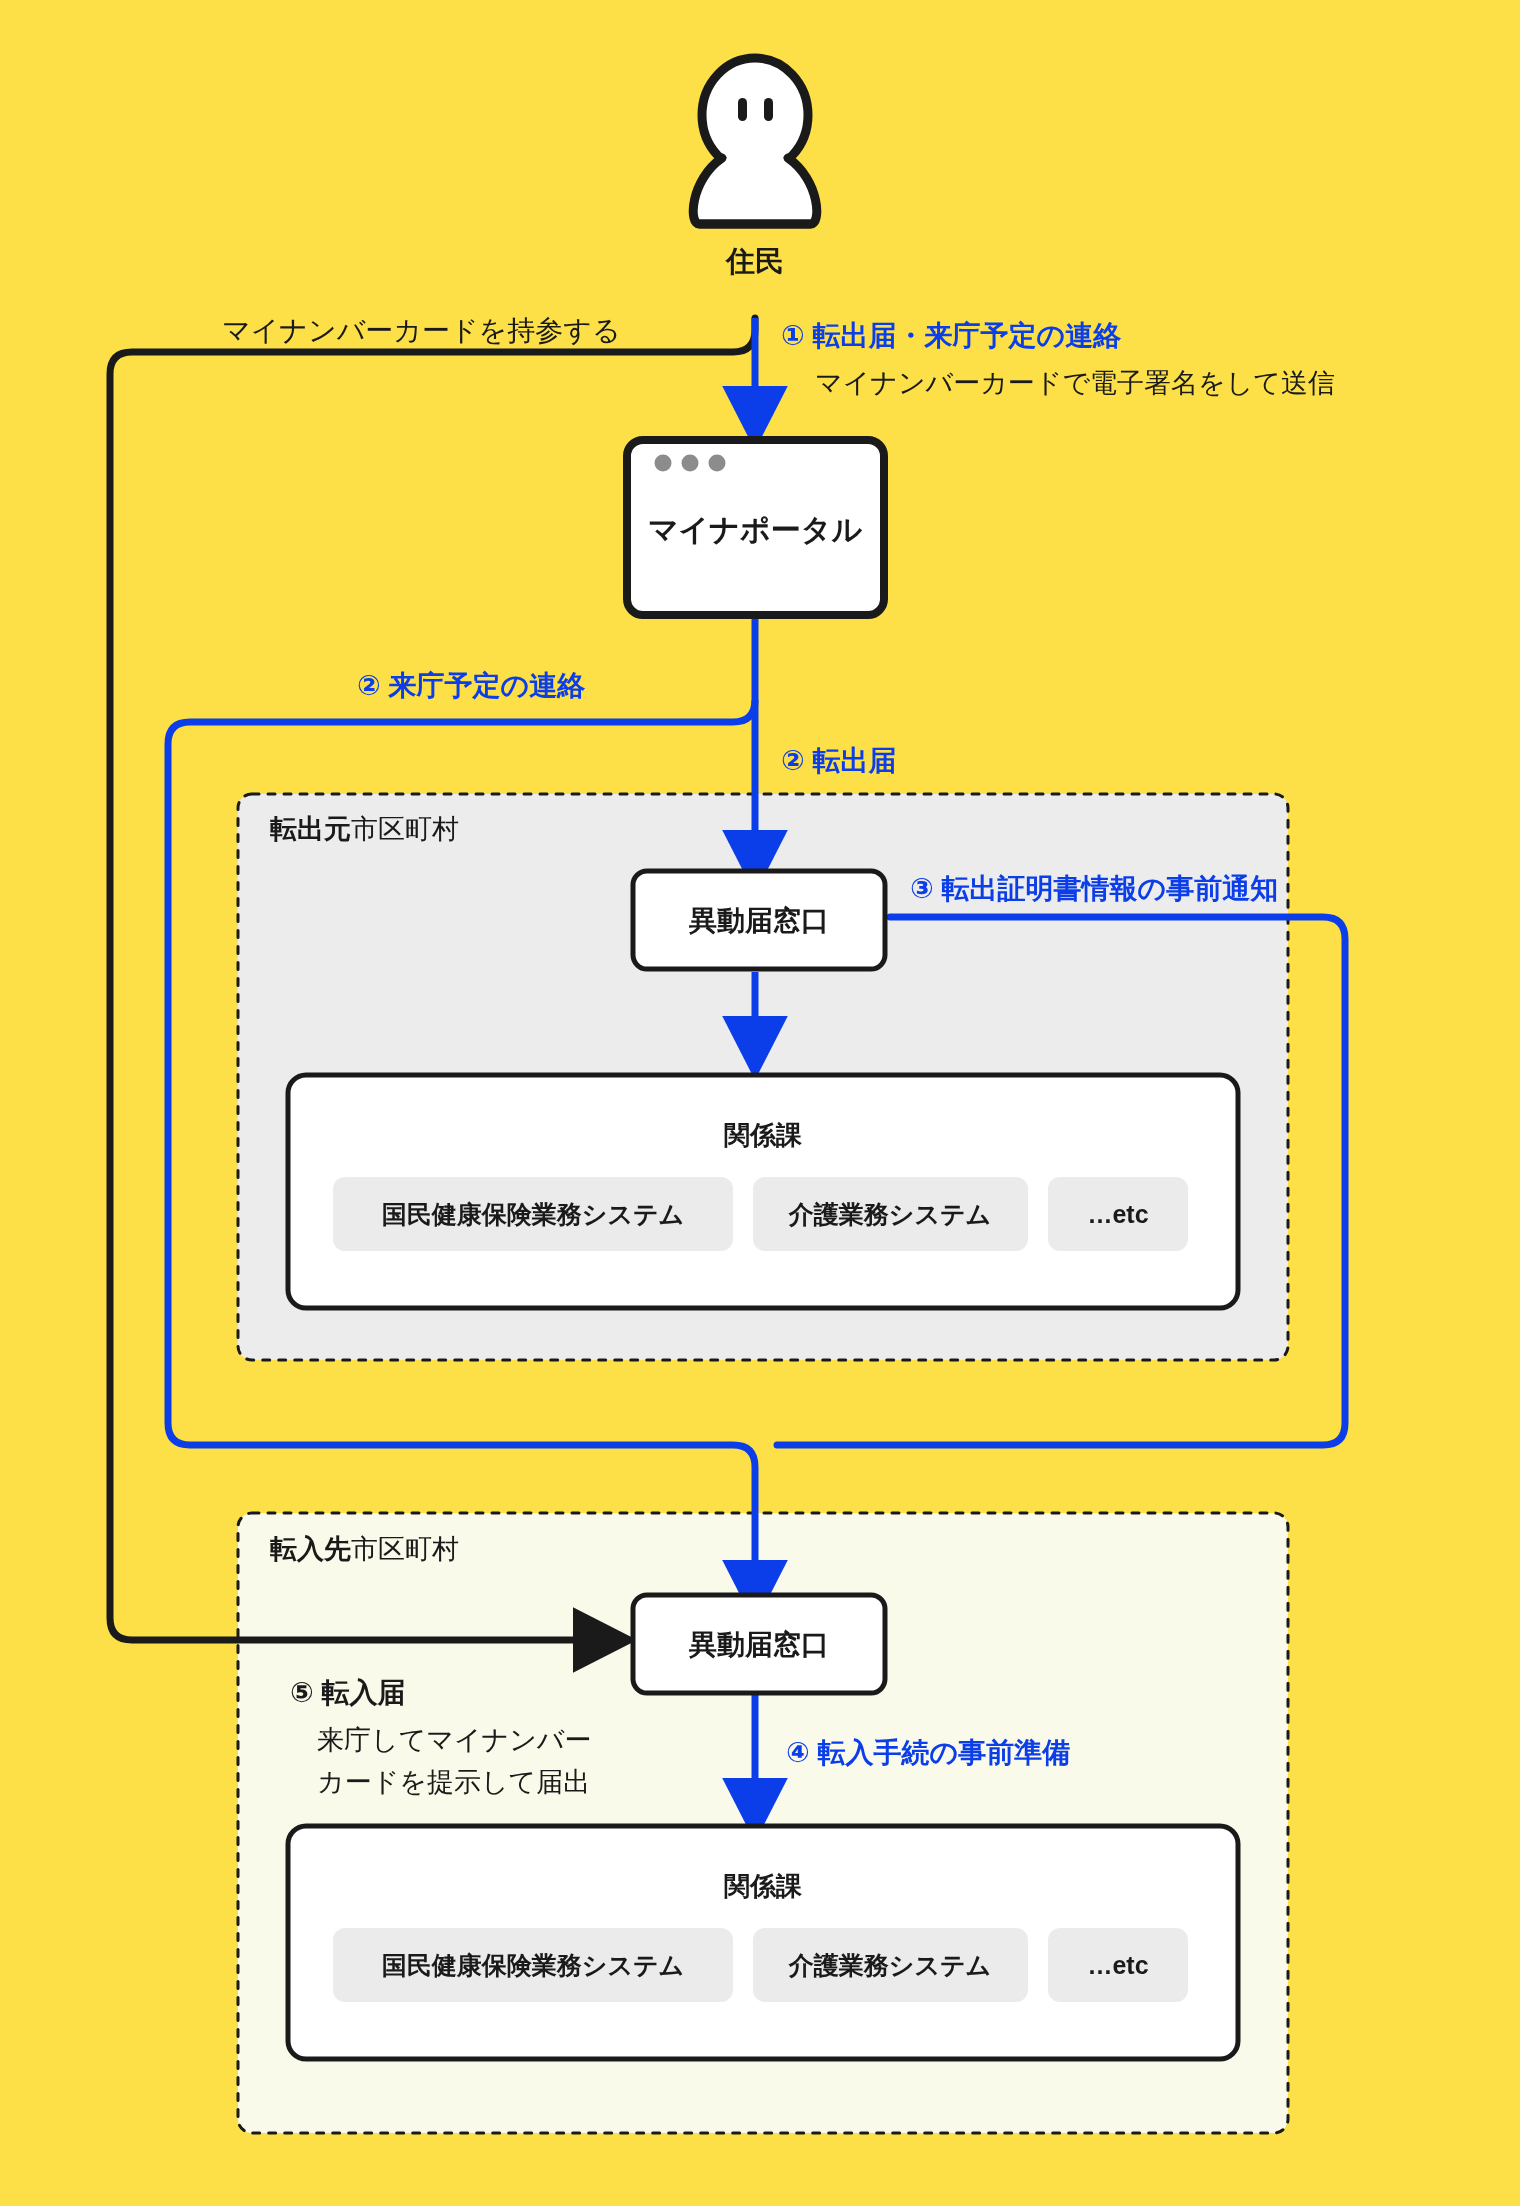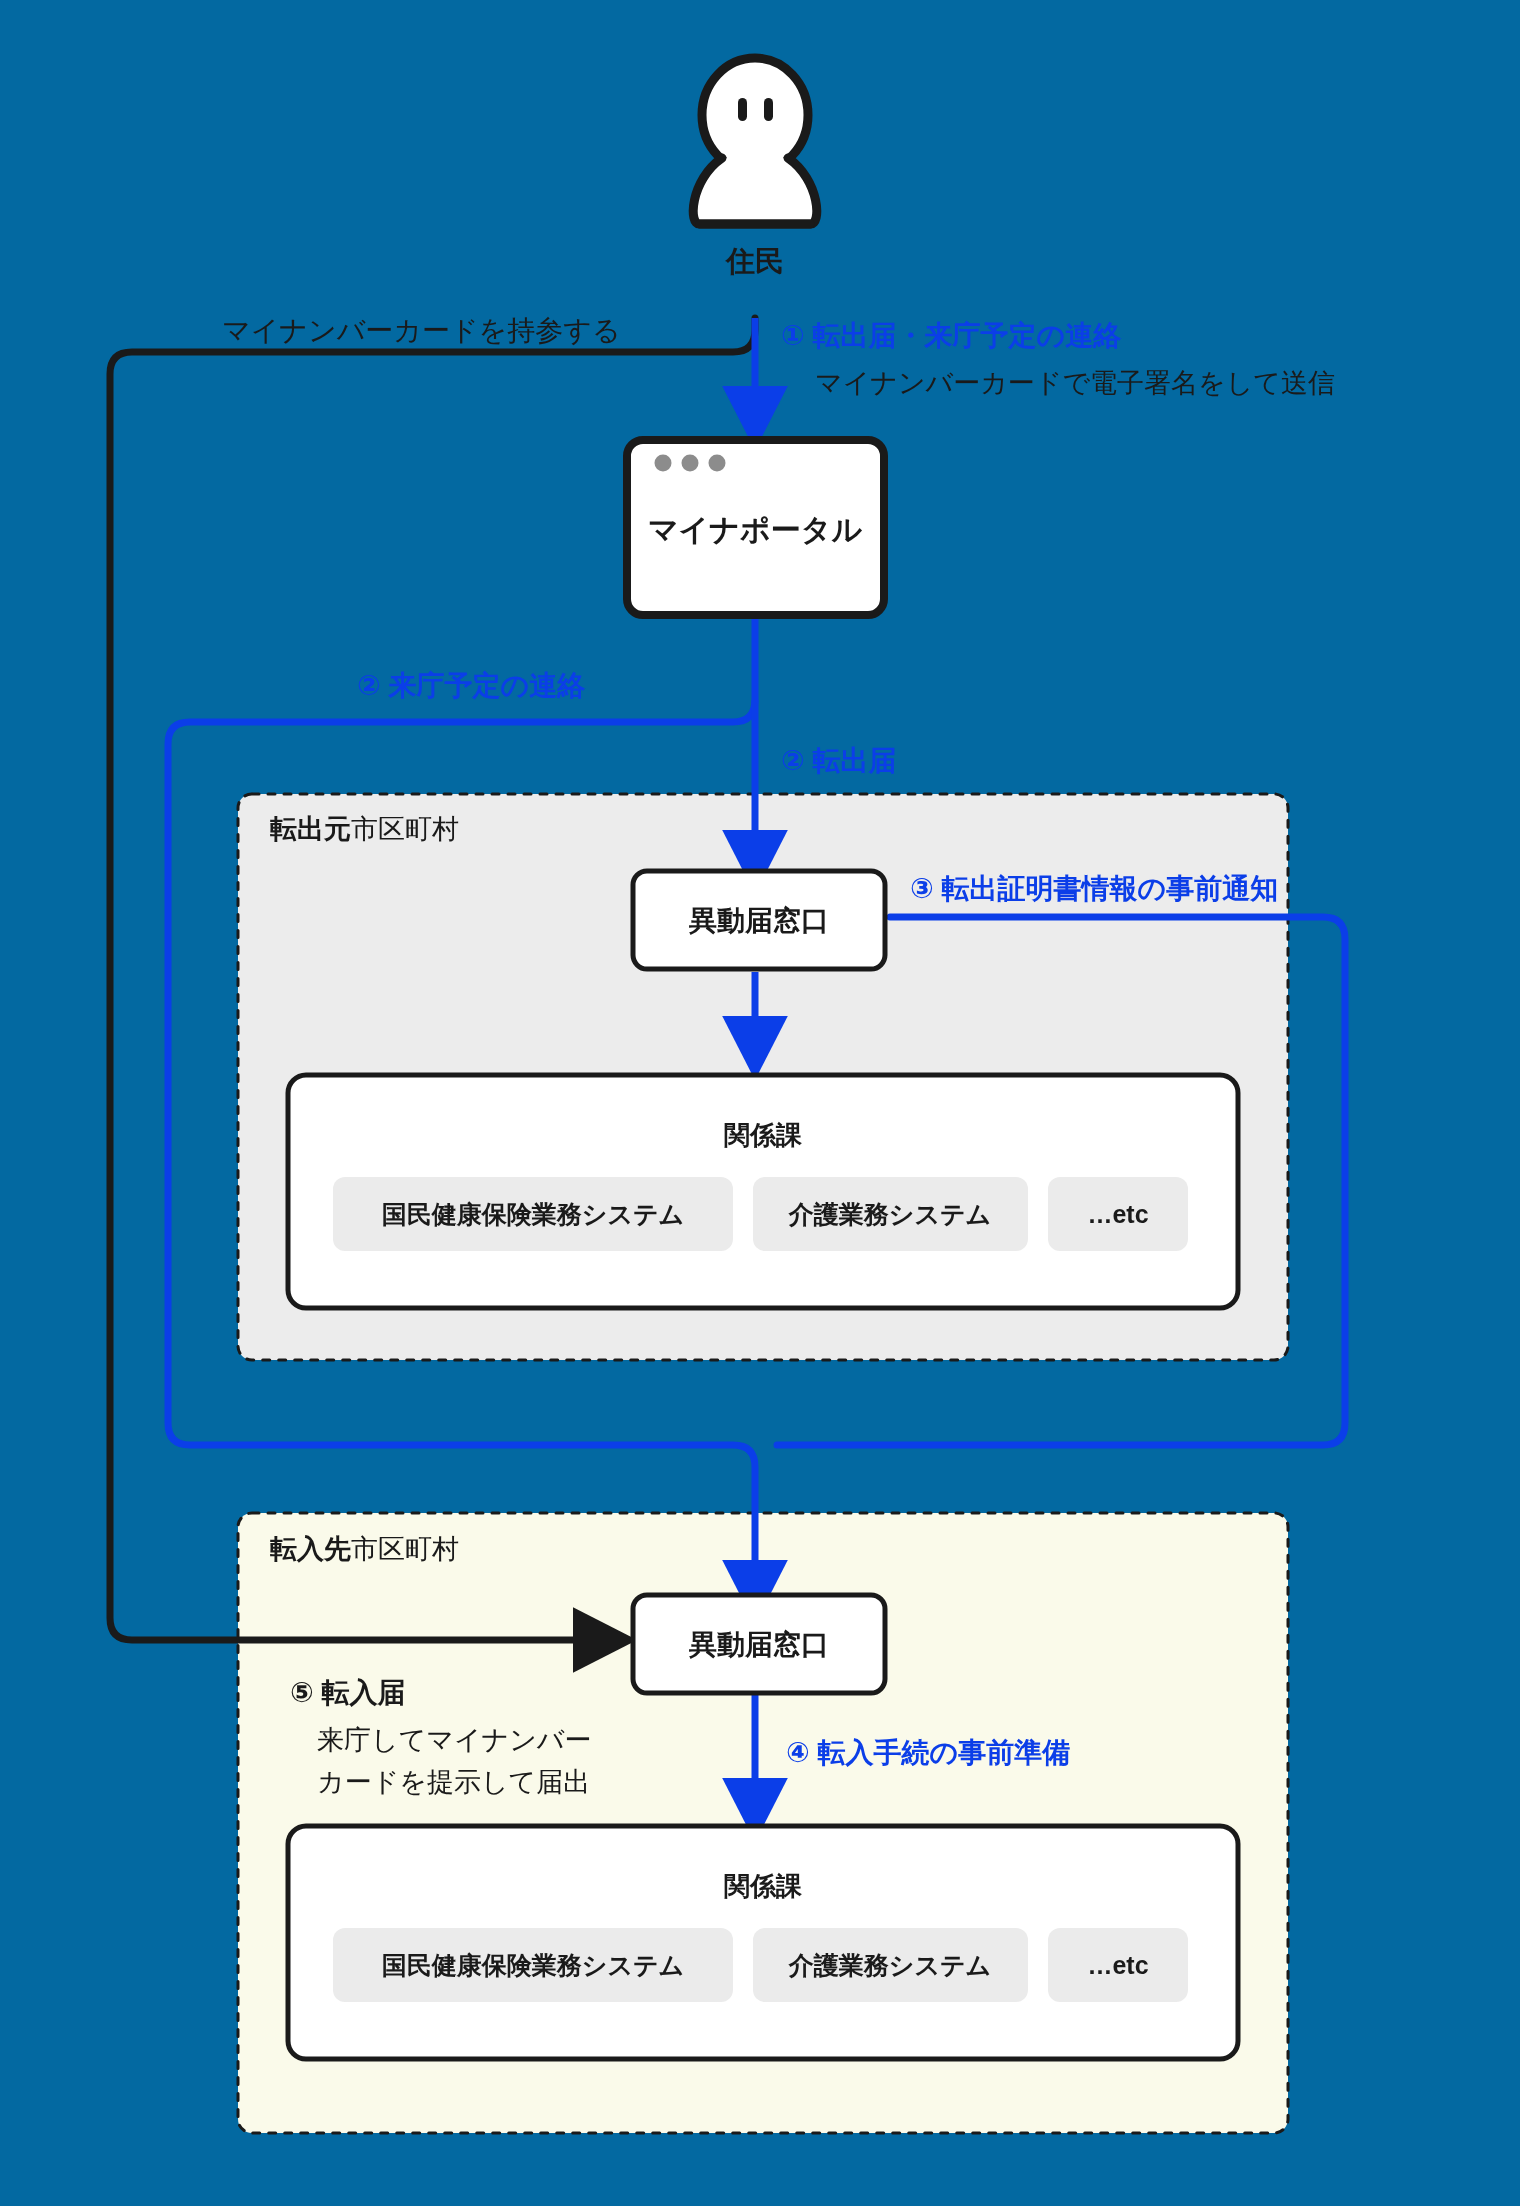--- a/index.html
+++ b/index.html
@@ -11,21 +11,21 @@
   body {
     width: 1520px;
     height: 2206px;
     overflow: hidden;
     font-family: "Liberation Sans", "DejaVu Sans", sans-serif;
   }
   #diagram-root {
     position: relative;
     width: 1520px;
     height: 2206px;
-    background: #0369a1;
+    background: #fde047;
   }
   svg.flow {
     position: absolute;
     inset: 0;
     width: 1520px;
     height: 2206px;
     display: block;
   }
   
   .t { font-family: "Liberation Sans", "DejaVu Sans", sans-serif; }

